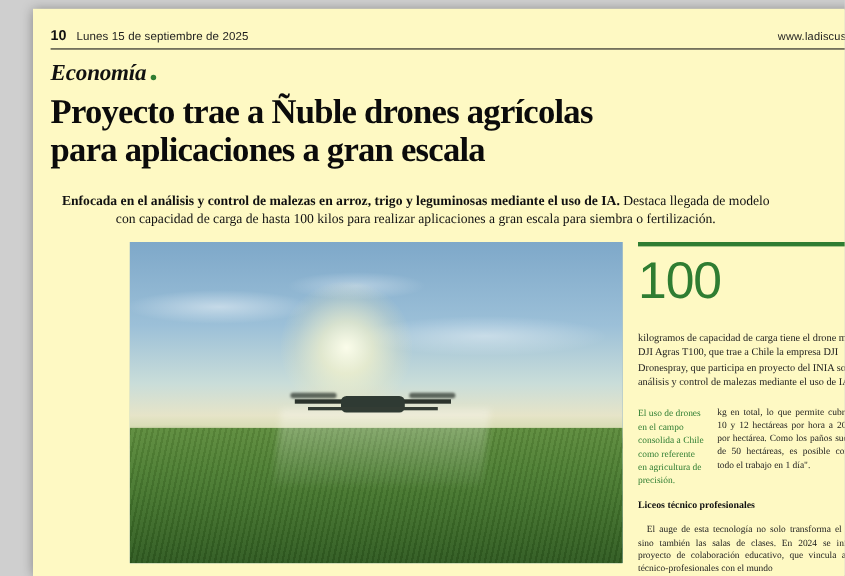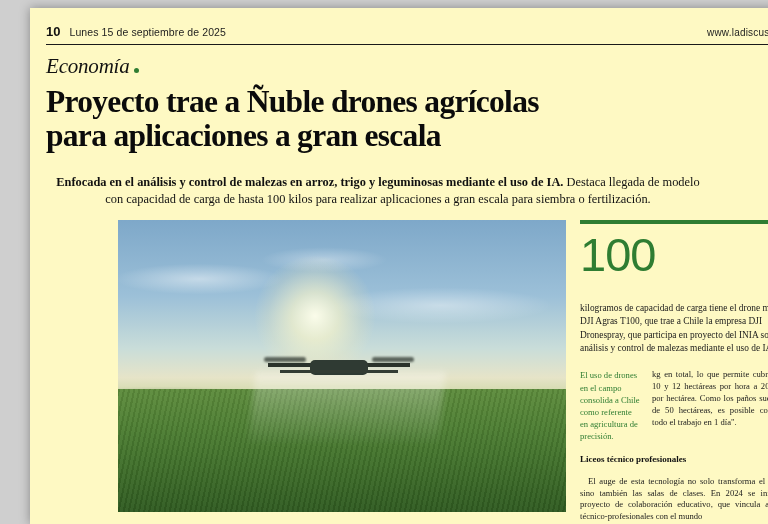--- a/index.html
+++ b/index.html
@@ -68,21 +68,21 @@
 
   
   .section-row {
     margin-top: 9px;
     display: flex;
     align-items: baseline;
   }
   .section-name {
     font-family: "Liberation Serif", serif;
     font-style: italic;
-    font-weight: 400;
+    font-weight: 700;
     font-size: 21px;
     color: #111;
     letter-spacing: -0.2px;
   }
   .section-dot {
     display: inline-block;
     width: 5px;
     height: 5px;
     border-radius: 50%;
     background: #2f7d32;

